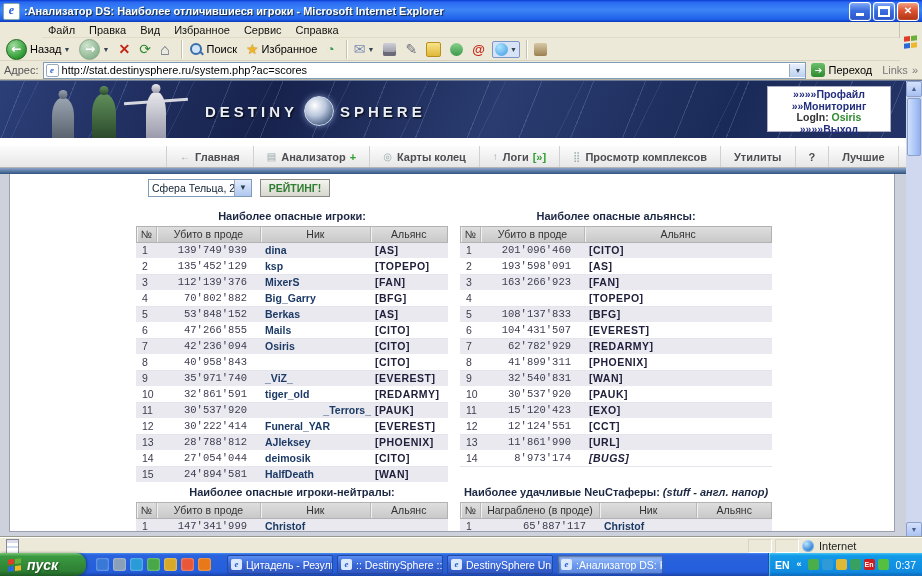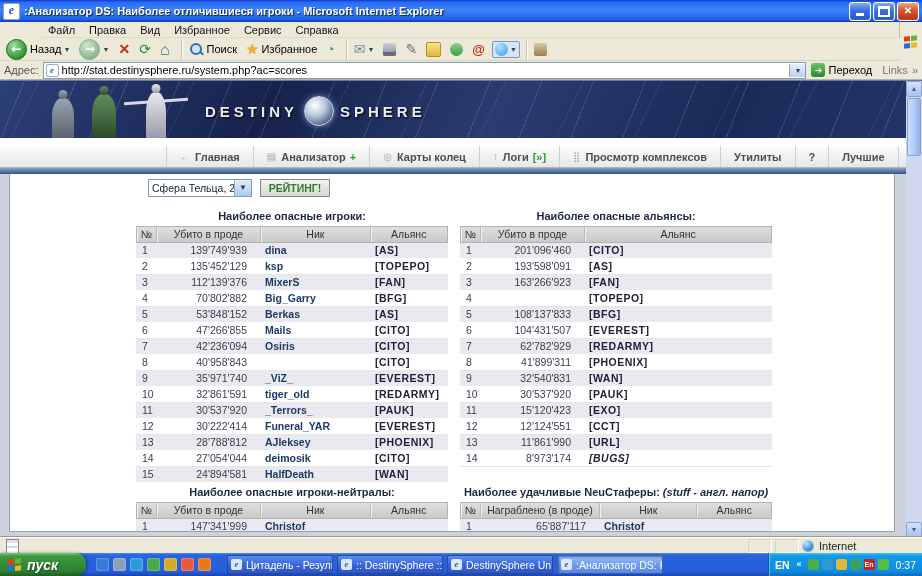--- a/index.html
+++ b/index.html
@@ -116,21 +116,21 @@
   .ttitle .note{font-style:italic;}
   .thead{display:flex;height:17px;background:linear-gradient(180deg,#dedede,#c9c9c9);
     border:1px solid #b2b2b2;box-sizing:border-box;}
   .hcell{font-size:10.5px;color:#333;text-align:center;line-height:15px;border-right:1px solid #b9b9b9;
     box-shadow:inset 1px 0 0 #f2f2f2;box-sizing:border-box;overflow:hidden;white-space:nowrap;}
   .hcell:last-child{border-right:none;}
   .trow{display:flex;height:15px;border-bottom:1px solid #e4e4ec;}
   .trow.odd{background:#e9e9ef;border-bottom-color:#fff;}
   .tcell{font-size:10.5px;line-height:14px;box-sizing:border-box;overflow:hidden;white-space:nowrap;}
   .c-num{padding-left:6px;color:#3c3c50;}
-  .c-val{text-align:right;padding-right:14px;color:#3c3c50;}
+  .c-val{text-align:right;padding-right:14px;color:#3c3c50;font-family:Liberation Mono, monospace;}
   .c-nick{font-weight:bold;color:#1c3a66;padding-left:4px;}
   .c-ally{font-weight:bold;color:#20203c;padding-left:4px;letter-spacing:.5px;}
   
   .vscroll{position:absolute;right:0;top:0;width:16px;height:457px;background:#cfd8ee;}
   .sbtn{position:absolute;left:0;width:16px;height:16px;background:linear-gradient(180deg,#d4e0fc,#a8c0f0);
     border:1px solid #8ca0cc;box-sizing:border-box;color:#44608c;font-size:7px;text-align:center;line-height:14px;border-radius:2px;}
   .sthumb{position:absolute;left:1px;top:17px;width:14px;height:58px;border-radius:2px;
     background:linear-gradient(90deg,#cfdffc,#aac6f6 60%,#92b2ec);border:1px solid #8ca0cc;box-sizing:border-box;}
   
   .statusbar{position:absolute;left:0;top:537px;width:922px;height:16px;background:#ece9d8;
@@ -287,20 +287,27 @@
       <div class="fig fig1"></div>
       <div class="fig fig2"></div>
       <div class="fig fig3">
           <i></i>
         </div>
       <div class="dslogo">
         <span>DESTINY</span>
         <span class="sphere"></span>
         <span>SPHERE</span>
       </div>
+      <div class="loginbox">
+        <div class="lnk">»»»»Профайл</div>
+        <div class="lnk">»»Мониторинг</div>
+        <div><span class="lg">LogIn:</span>
+          <span class="usr">Osiris</span></div>
+        <div class="lnk">»»»»Выход</div>
+      </div>
     </div>
 
     <div class="navgap"></div>
     <div class="navbar">
         <div class="navtab">
           <span class="ticon">←</span>
           <span>Главная</span>
         </div>
         <div class="navtab">
           <span class="ticon">▤</span>
@@ -406,21 +413,21 @@
               </div>
               <div class="trow even">
                 <div class="tcell c-num" style="width: 20px;">10</div>
                 <div class="tcell c-val" style="width: 105px;">32'861'591</div>
                 <div class="tcell c-nick" style="width: 110px;">tiger_old</div>
                 <div class="tcell c-ally" style="width: 77px;">[REDARMY]</div>
               </div>
               <div class="trow odd">
                 <div class="tcell c-num" style="width: 20px;">11</div>
                 <div class="tcell c-val" style="width: 105px;">30'537'920</div>
-                <div class="tcell c-nick" style="width: 110px;">_Terrors_</div>
+                <div class="tcell c-nick" style="width: 110px; text-align: right;">_Terrors_</div>
                 <div class="tcell c-ally" style="width: 77px;">[PAUK]</div>
               </div>
               <div class="trow even">
                 <div class="tcell c-num" style="width: 20px;">12</div>
                 <div class="tcell c-val" style="width: 105px;">30'222'414</div>
                 <div class="tcell c-nick" style="width: 110px;">Funeral_YAR</div>
                 <div class="tcell c-ally" style="width: 77px;">[EVEREST]</div>
               </div>
               <div class="trow odd">
                 <div class="tcell c-num" style="width: 20px;">13</div>

